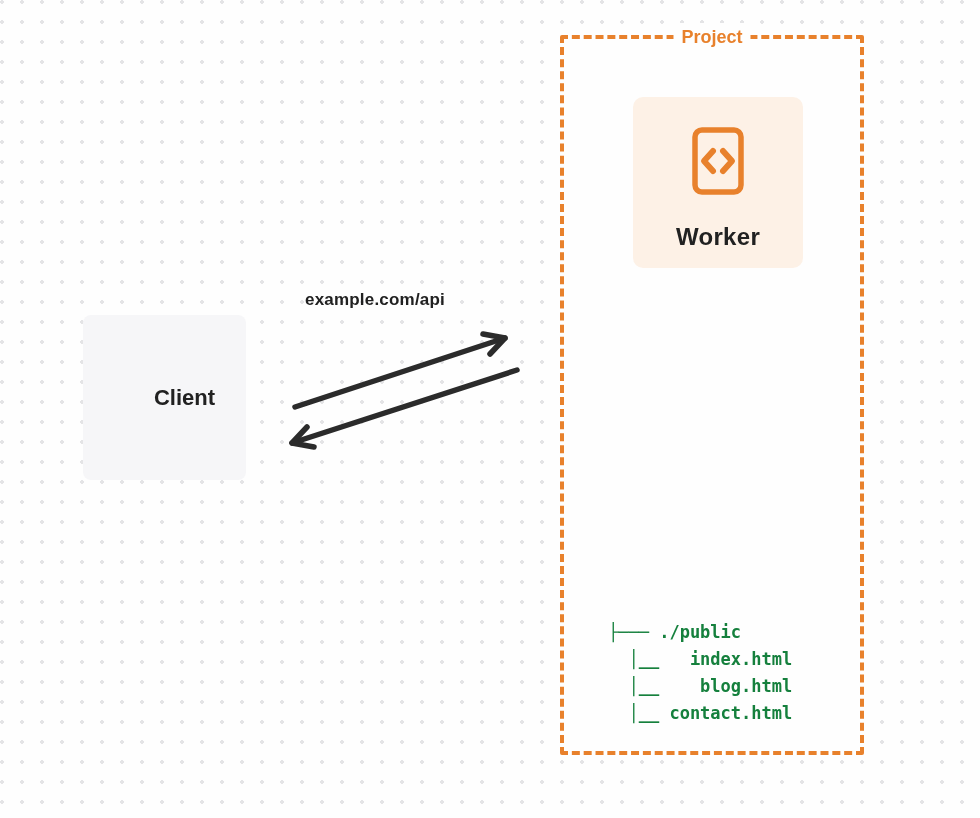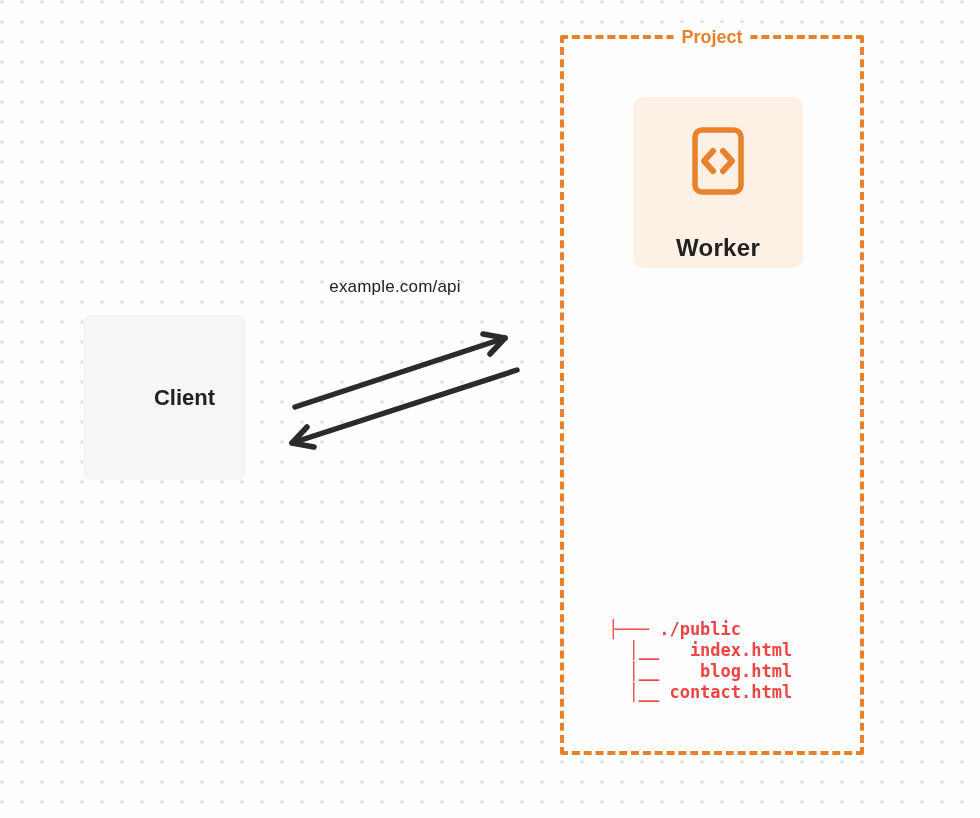--- a/index.html
+++ b/index.html
@@ -17,23 +17,23 @@
     width:980px;height:818px;
     background-color:var(--background);
     background-image:radial-gradient(circle, var(--dot) 1.7px, transparent 1.9px);
     background-size:20px 20px;
     background-position:12px 12px;
     font-family:"Liberation Sans", sans-serif;
     overflow:hidden;
   }
   .arrows{position:absolute;left:0;top:0;pointer-events:none;}
   .api-label{
-    position:absolute;left:305px;top:277px;width:180px;
-    font-size:17px;font-weight:normal;color:var(--text-dark);
-    text-align:center;letter-spacing:0.2px;
+    position:absolute;left:305px;top:290px;width:180px;
+    font-size:17px;font-weight:bold;color:var(--text-dark);
+    text-align:left;letter-spacing:0.2px;
   }
   .client-card{
     position:absolute;left:83px;top:315px;width:163px;height:165px;
     background:var(--card-gray);border-radius:8px;
     display:flex;align-items:center;justify-content:center;
   }
   .client-card .node-label{
     font-size:22px;font-weight:bold;color:var(--text-dark);margin-left:40px;
   }
   .project-box{
@@ -52,28 +52,28 @@
   .node-card{
     position:absolute;
     background:var(--card-cream);border-radius:10px;
     display:flex;flex-direction:column;align-items:center;
   }
   .worker-card{left:69px;top:58px;width:170px;height:171px;padding-top:30px;box-sizing:border-box;}
   .assets-card{left:63px;top:413px;width:173px;height:161px;padding-top:30px;box-sizing:border-box;}
   .node-card .node-label{
     font-size:24px;font-weight:bold;color:var(--text-dark);letter-spacing:0.3px;
   }
-  .worker-card .node-label{margin-top:39px;text-align:center;}
+  .worker-card .node-label{margin-top:28px;text-align:center;}
   .assets-card .node-label{margin-top:24px;}
   .icon svg{display:block;}
   .file-tree{
     position:absolute;left:44px;top:580px;margin:0;
     font-family:"DejaVu Sans Mono", monospace;
-    font-size:17px;line-height:21px;font-weight:600;
-    color:#ef4444;white-space:pre;
+    font-size:17px;line-height:27px;font-weight:600;
+    color:#15803d;white-space:pre;
   }
 </style>
 </head>
 <body>
 
 <div class="canvas">
 
   <svg class="arrows" width="980" height="818" viewBox="0 0 980 818">
     <g stroke="#2B2B2B" stroke-width="5.5" fill="none" stroke-linecap="round" stroke-linejoin="round">
       <g>

